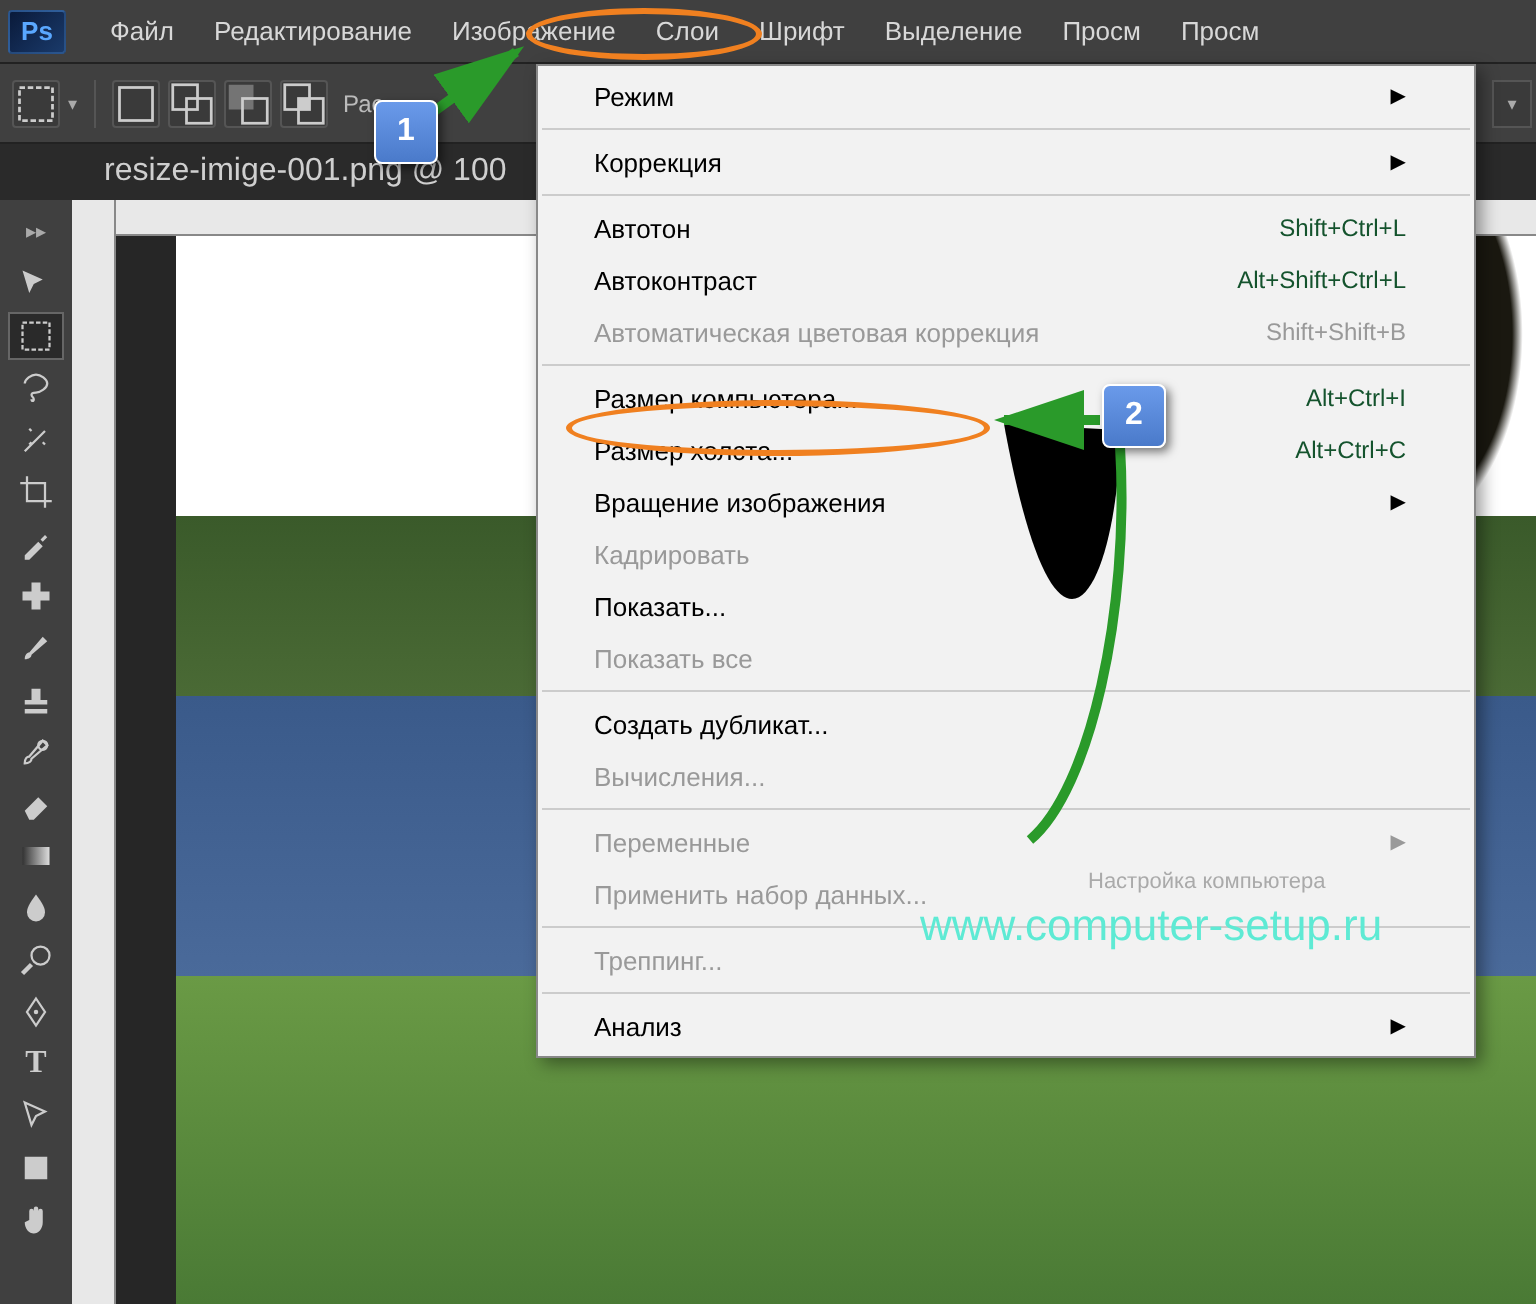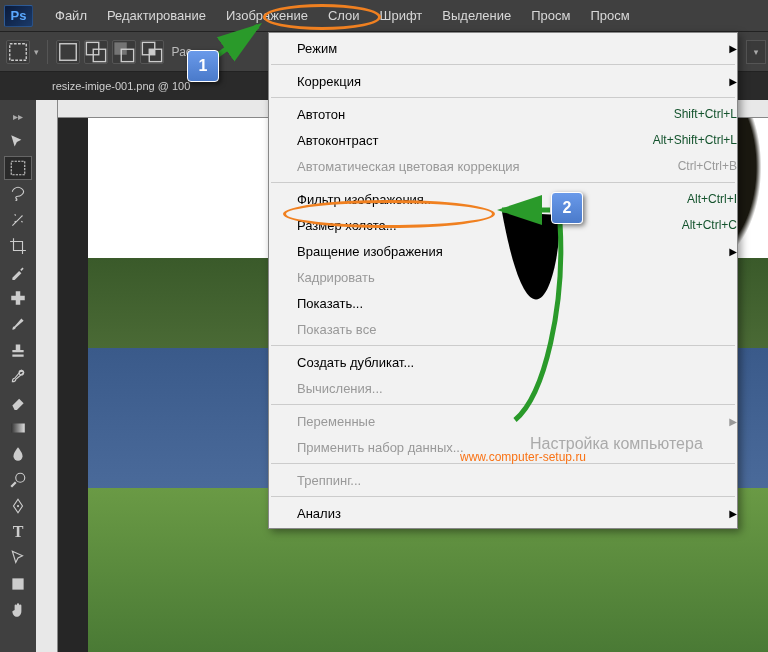--- a/index.html
+++ b/index.html
@@ -9,40 +9,40 @@
   .ps-logo { width: 29px; height: 22px; background: linear-gradient(135deg, #0a1a3a, #1a3a6a); color: #5aa8ff; font-weight: bold; font-size: 13px; display: flex; align-items: center; justify-content: center; border-radius: 2px; border: 1px solid #5aa8ff55; margin-right: 12px; }
   .menu-item { color: #d8d8d8; font-size: 13px; padding: 6px 10px; cursor: default; position: relative; }
   .menu-item.highlighted { position: relative; }
   
   .toolbar { height: 40px; background: #404040; display: flex; align-items: center; padding: 0 6px; border-bottom: 1px solid #222; gap: 4px; }
   .tool-btn { width: 24px; height: 24px; border: 1px solid #555; background: #3a3a3a; border-radius: 2px; display: flex; align-items: center; justify-content: center; color: #ccc; font-size: 11px; }
   .tool-sep { width: 1px; height: 24px; background: #555; margin: 0 4px; }
   .tool-label { color: #bbb; font-size: 12px; margin-left: 4px; }
   
   .tabbar { height: 28px; background: #2a2a2a; display: flex; align-items: center; padding-left: 40px; }
-  .doc-tab { color: #cfcfcf; font-size: 11px; padding: 0 12px; }
+  .doc-tab { color: #cfcfcf; font-size: 16px; padding: 0 12px; }
   
   .workspace { position: absolute; top: 100px; left: 0; right: 0; bottom: 0; display: flex; }
   .tool-palette { width: 36px; background: #404040; display: flex; flex-direction: column; padding: 4px 0; gap: 2px; }
   .palette-btn { width: 28px; height: 24px; margin: 0 auto; display: flex; align-items: center; justify-content: center; color: #ccc; border: 1px solid transparent; position: relative; }
   .palette-btn.selected { background: #2a2a2a; border: 1px solid #666; }
   .palette-btn svg { width: 18px; height: 18px; }
   
   .canvas-area { flex: 1; background: #262626; position: relative; overflow: hidden; }
   .ruler-h { position: absolute; top: 0; left: 22px; right: 0; height: 18px; background: #e8e8e8; border-bottom: 1px solid #888; }
   .ruler-v { position: absolute; top: 0; left: 0; bottom: 0; width: 22px; background: #e8e8e8; border-right: 1px solid #888; }
   .canvas-bg { position: absolute; left: 52px; top: 18px; right: 0; bottom: 0; background: #fff; overflow: hidden; }
   .sky { position: absolute; top: 0; left: 0; right: 0; height: 140px; background: #fff; }
   .grass { position: absolute; top: 140px; left: 0; right: 0; height: 90px; background: linear-gradient(#3a5a2a, #4a6a35); }
   .river { position: absolute; top: 230px; left: 0; right: 0; height: 140px; background: linear-gradient(#3a5a8a, #4a6a9a); }
   .grass2 { position: absolute; top: 370px; left: 0; right: 0; bottom: 0; background: linear-gradient(#6a9a45, #4a7a35); }
   .tree { position: absolute; top: -5px; right: -10px; width: 150px; height: 180px; background: radial-gradient(ellipse at 50% 30%, #1a1810 0%, #1a1810 50%, transparent 55%); }
   
   .dropdown-menu { position: absolute; top: 32px; left: 268px; width: 470px; background: #f2f2f2; border: 1px solid #888; box-shadow: 3px 3px 8px rgba(0,0,0,.4); z-index: 50; padding: 2px 0; }
-  .menu-row { display: flex; align-items: center; height: 26px; padding: 0 0 0 28px; color: #000; font-size: 13px; position: relative; }
+  .menu-row { display: flex; align-items: center; height: 26px; padding: 0 34px 0 28px; color: #000; font-size: 13px; position: relative; }
   .menu-row.disabled { color: #999; text-align: right; }
   .menu-row .shortcut { margin-left: auto; color: #14532d; font-size: 12px; }
   .menu-row.disabled .shortcut { color: #999; }
   .menu-row .arrow { margin-left: auto; font-size: 10px; }
   .menu-sep { height: 1px; background: #ccc; margin: 3px 2px; }
   
   .callout-oval { position: absolute; border: 3px solid #f08020; border-radius: 50%; pointer-events: none; z-index: 60; }
   .callout-box { position: absolute; width: 32px; height: 32px; background: linear-gradient(#6a9aea, #4a7aca); border: 1px solid #fff; border-radius: 4px; color: #fff; font-weight: bold; font-size: 16px; display: flex; align-items: center; justify-content: center; box-shadow: 2px 2px 5px rgba(0,0,0,.5); z-index: 70; }
   .arrow-svg { position: absolute; z-index: 65; pointer-events: none; overflow: visible; }
   
@@ -242,25 +242,25 @@
   <div class="menu-row">
       <span>Автотон</span>
       <span class="shortcut">Shift+Ctrl+L</span>
     </div>
   <div class="menu-row">
       <span>Автоконтраст</span>
       <span class="shortcut">Alt+Shift+Ctrl+L</span>
     </div>
   <div class="menu-row disabled">
       <span>Автоматическая цветовая коррекция</span>
-      <span class="shortcut">Ctrl+Ctrl+B</span>
-    </div>
-  <div class="menu-sep"></div>
-  <div class="menu-row">
-      <span>Фильтр изображения...</span>
+      <span class="shortcut">Shift+Shift+B</span>
+    </div>
+  <div class="menu-sep"></div>
+  <div class="menu-row">
+      <span>Размер компьютера...</span>
       <span class="shortcut">Alt+Ctrl+I</span>
     </div>
   <div class="menu-row">
       <span>Размер холста...</span>
       <span class="shortcut">Alt+Ctrl+C</span>
     </div>
   <div class="menu-row">
       <span>Вращение изображения</span>
       <span class="arrow">▶</span>
     </div>
@@ -317,14 +317,14 @@
   <defs>
       <marker id="ah2" markerWidth="10" markerHeight="10" refX="8" refY="3" orient="auto">
         <path d="M0 0l9 3-9 3z" fill="#2a9a2a"></path>
       </marker>
     </defs>
   <path d="M70 10 C70 80 40 160 12 7" stroke="none"></path>
   <path d="M60 5 L12 5" stroke="#2a9a2a" stroke-width="5" fill="none" marker-end="url(#ah2)"></path>
   <path d="M70 18 C75 100 55 190 25 215" stroke="#2a9a2a" stroke-width="5" fill="none"></path>
 </svg>
 
-<div class="watermark" style="top:435px;left:530px;font-size:16px;color:#aaa;">Настройка компьютера</div>
-<div class="watermark" style="top:450px;left:460px;font-size:12px;color:#f97316;">www.computer-setup.ru</div>
+<div class="watermark" style="top:435px;left:544px;font-size:11px;color:#aaa;">Настройка компьютера</div>
+<div class="watermark" style="top:450px;left:460px;font-size:22px;color:#5eead4;">www.computer-setup.ru</div>
 
 </body></html>

